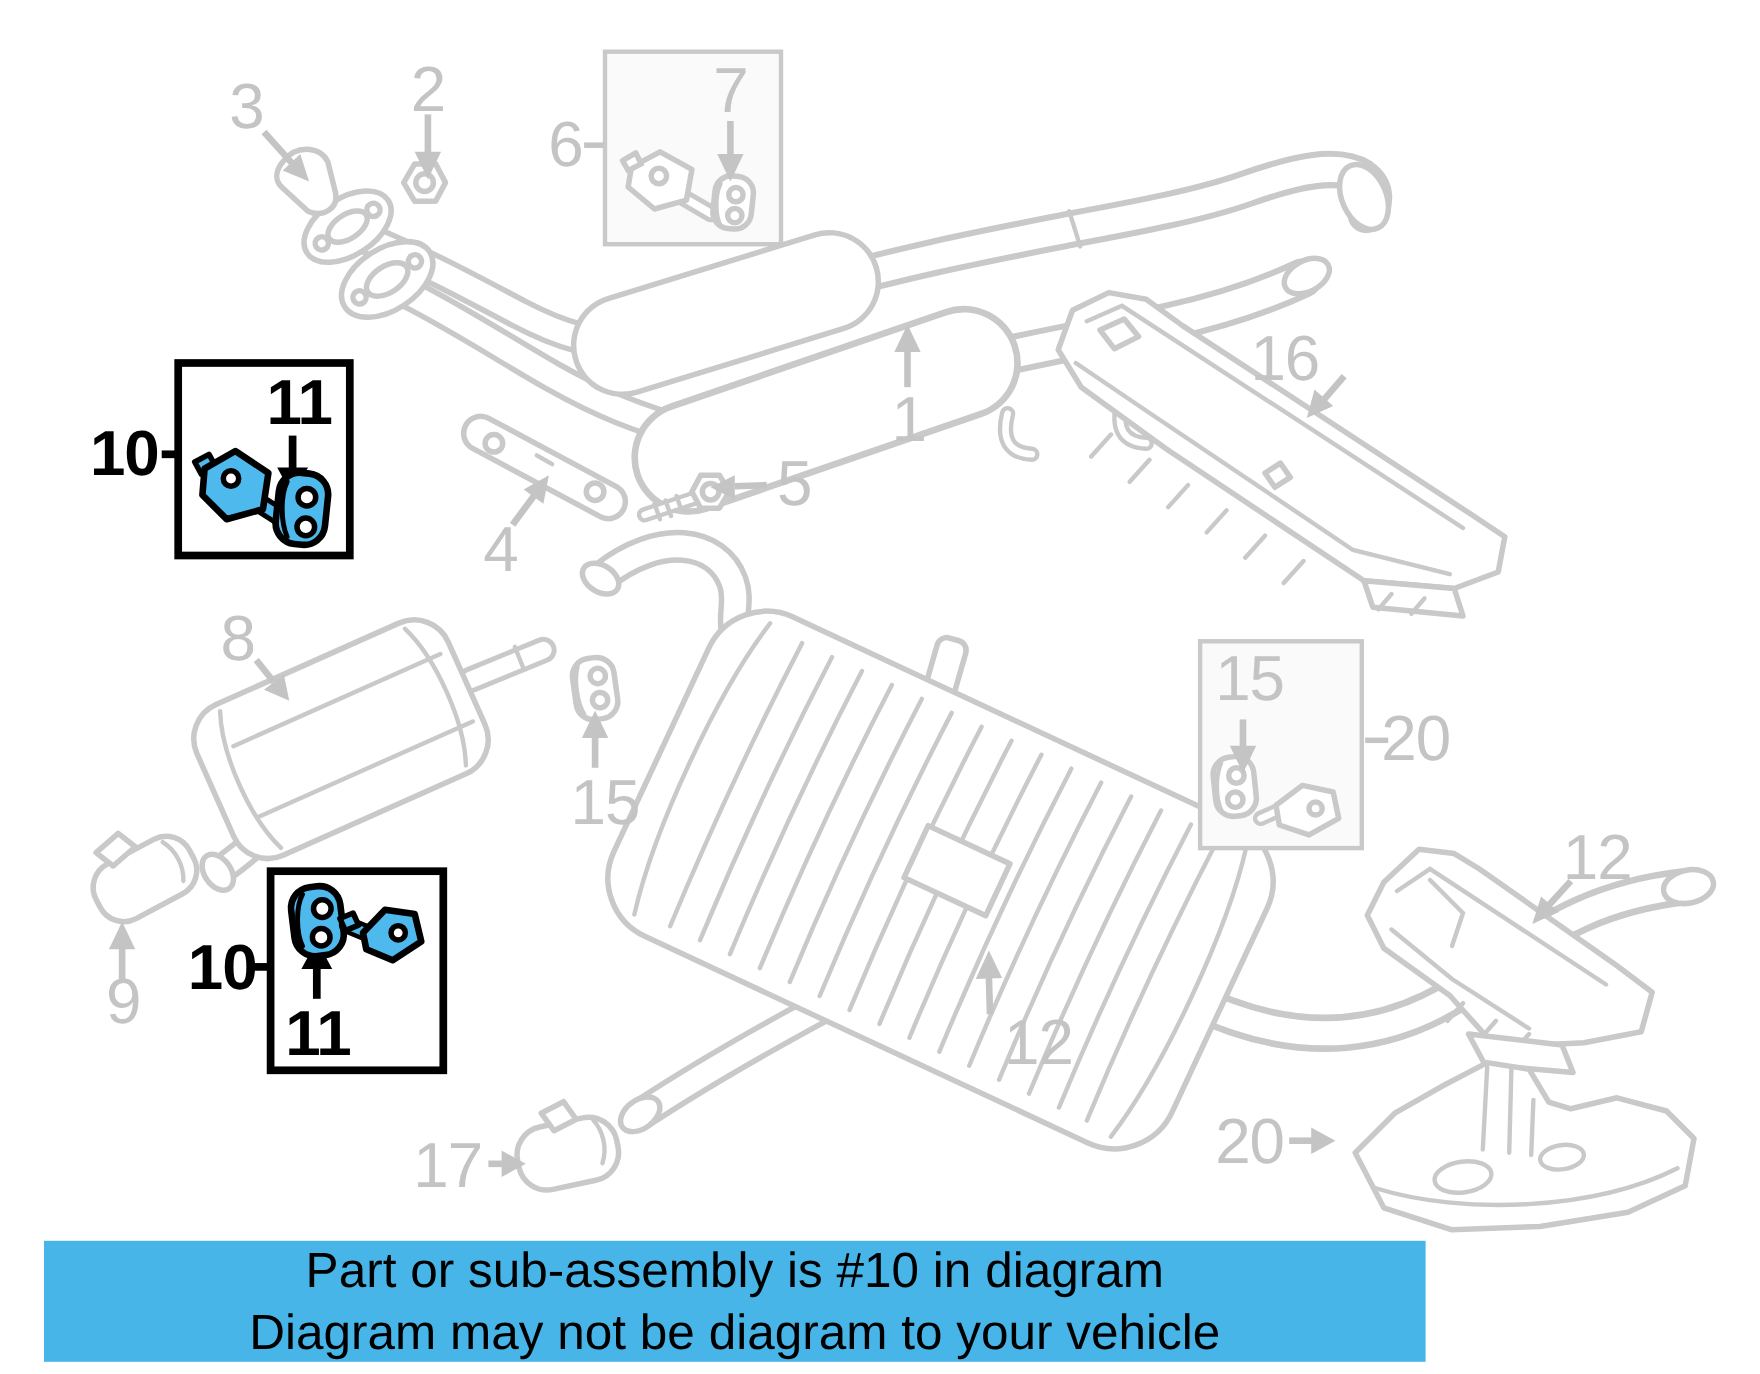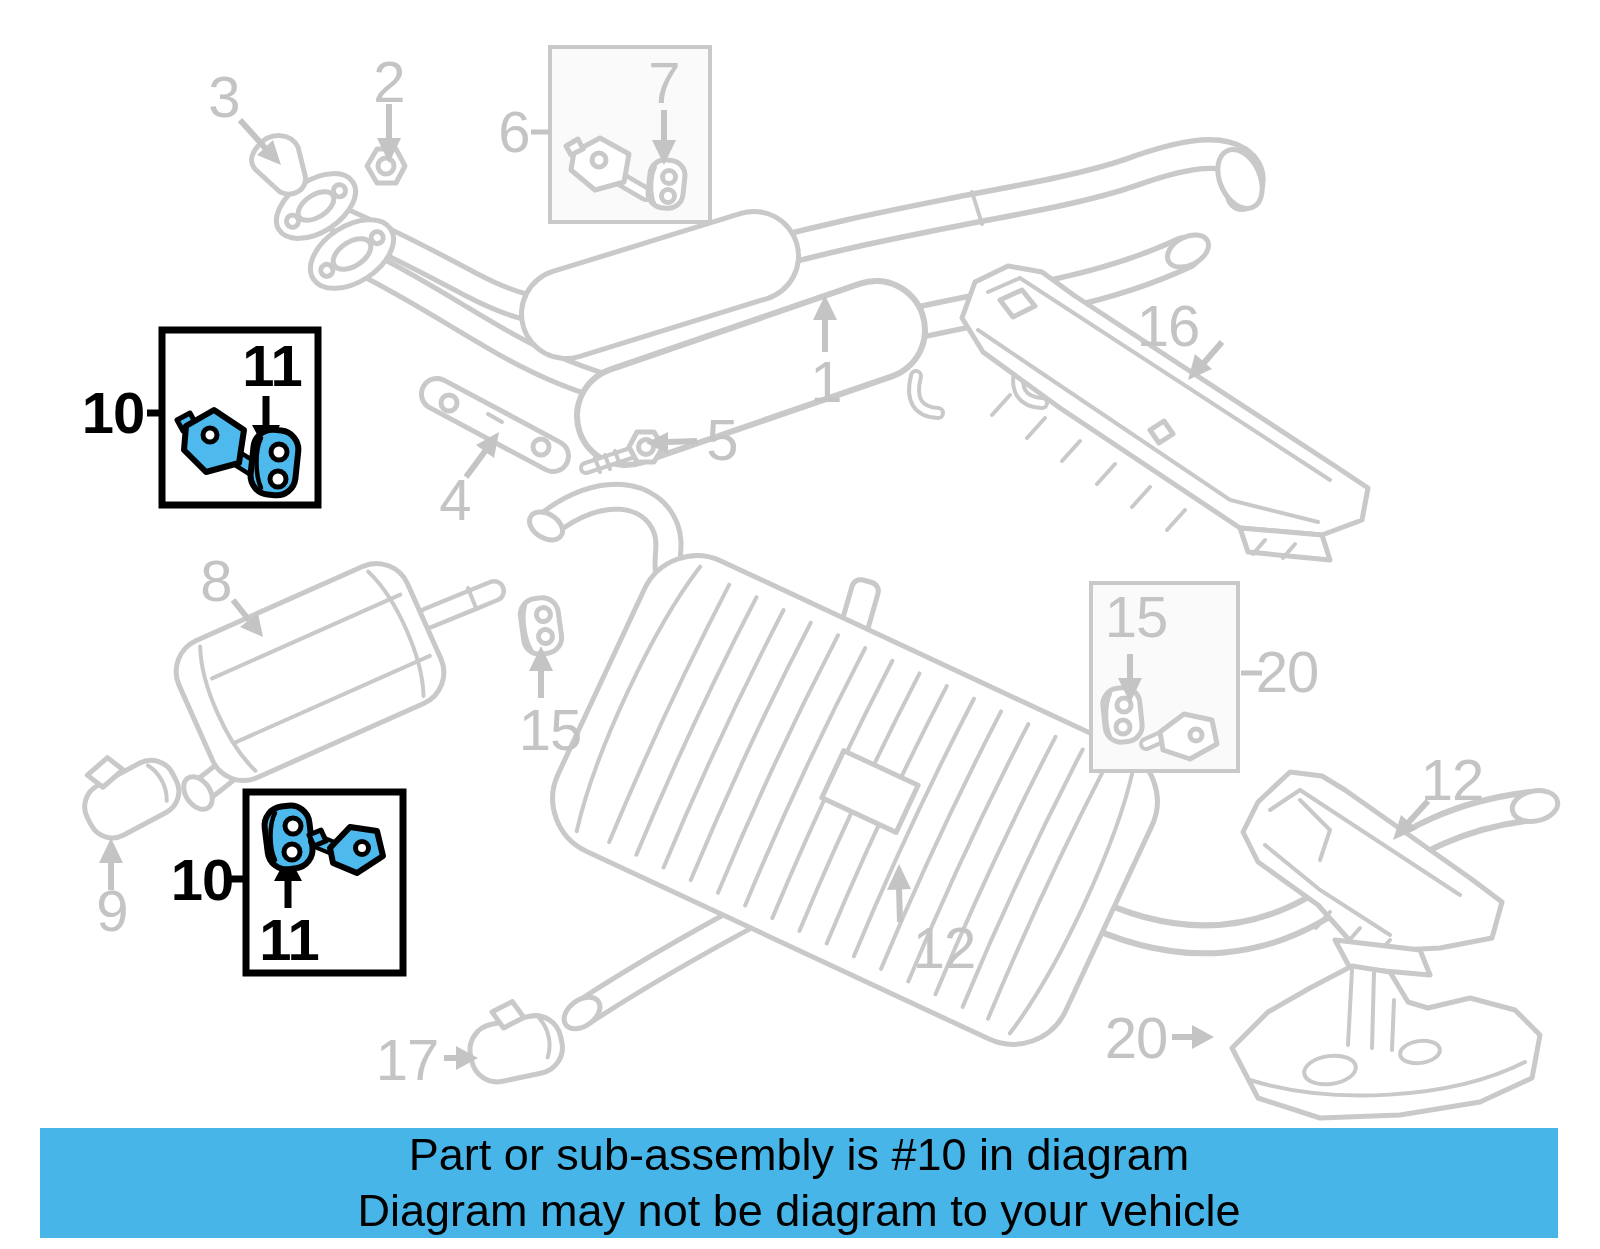--- a/index.html
+++ b/index.html
@@ -17,21 +17,21 @@
   .bh {fill:#000;}
   .hbox{fill:#fff;stroke:#000;stroke-width:7;}
   .bluep{fill:#4db9ec;stroke:#000;stroke-width:6;stroke-linejoin:round;}
   .hole{fill:#fff;stroke:#000;stroke-width:5;}
   .barc{stroke:#000;stroke-width:4.5;fill:none;stroke-linecap:round;}
   
   .callout{position:absolute;transform:translate(-50%,-50%);font-size:58px;line-height:1;
            color:#c4c4c4;letter-spacing:-1px;white-space:nowrap;}
   .callout.black{color:#000;font-weight:bold;}
   
-  .banner{position:absolute;left:40px;top:1128px;width:1518px;height:110px;background:#48b5e8;
+  .banner{position:absolute;left:40px;top:1128px;width:1256px;height:110px;background:#48b5e8;
           display:flex;flex-direction:column;align-items:center;justify-content:center;
           gap:4px;font-size:45px;color:#000;text-align:center;}
 </style>
 </head>
 <body>
 
 <div class="stage">
 
 <svg width="1600" height="1249" viewBox="0 0 1600 1249">
 

